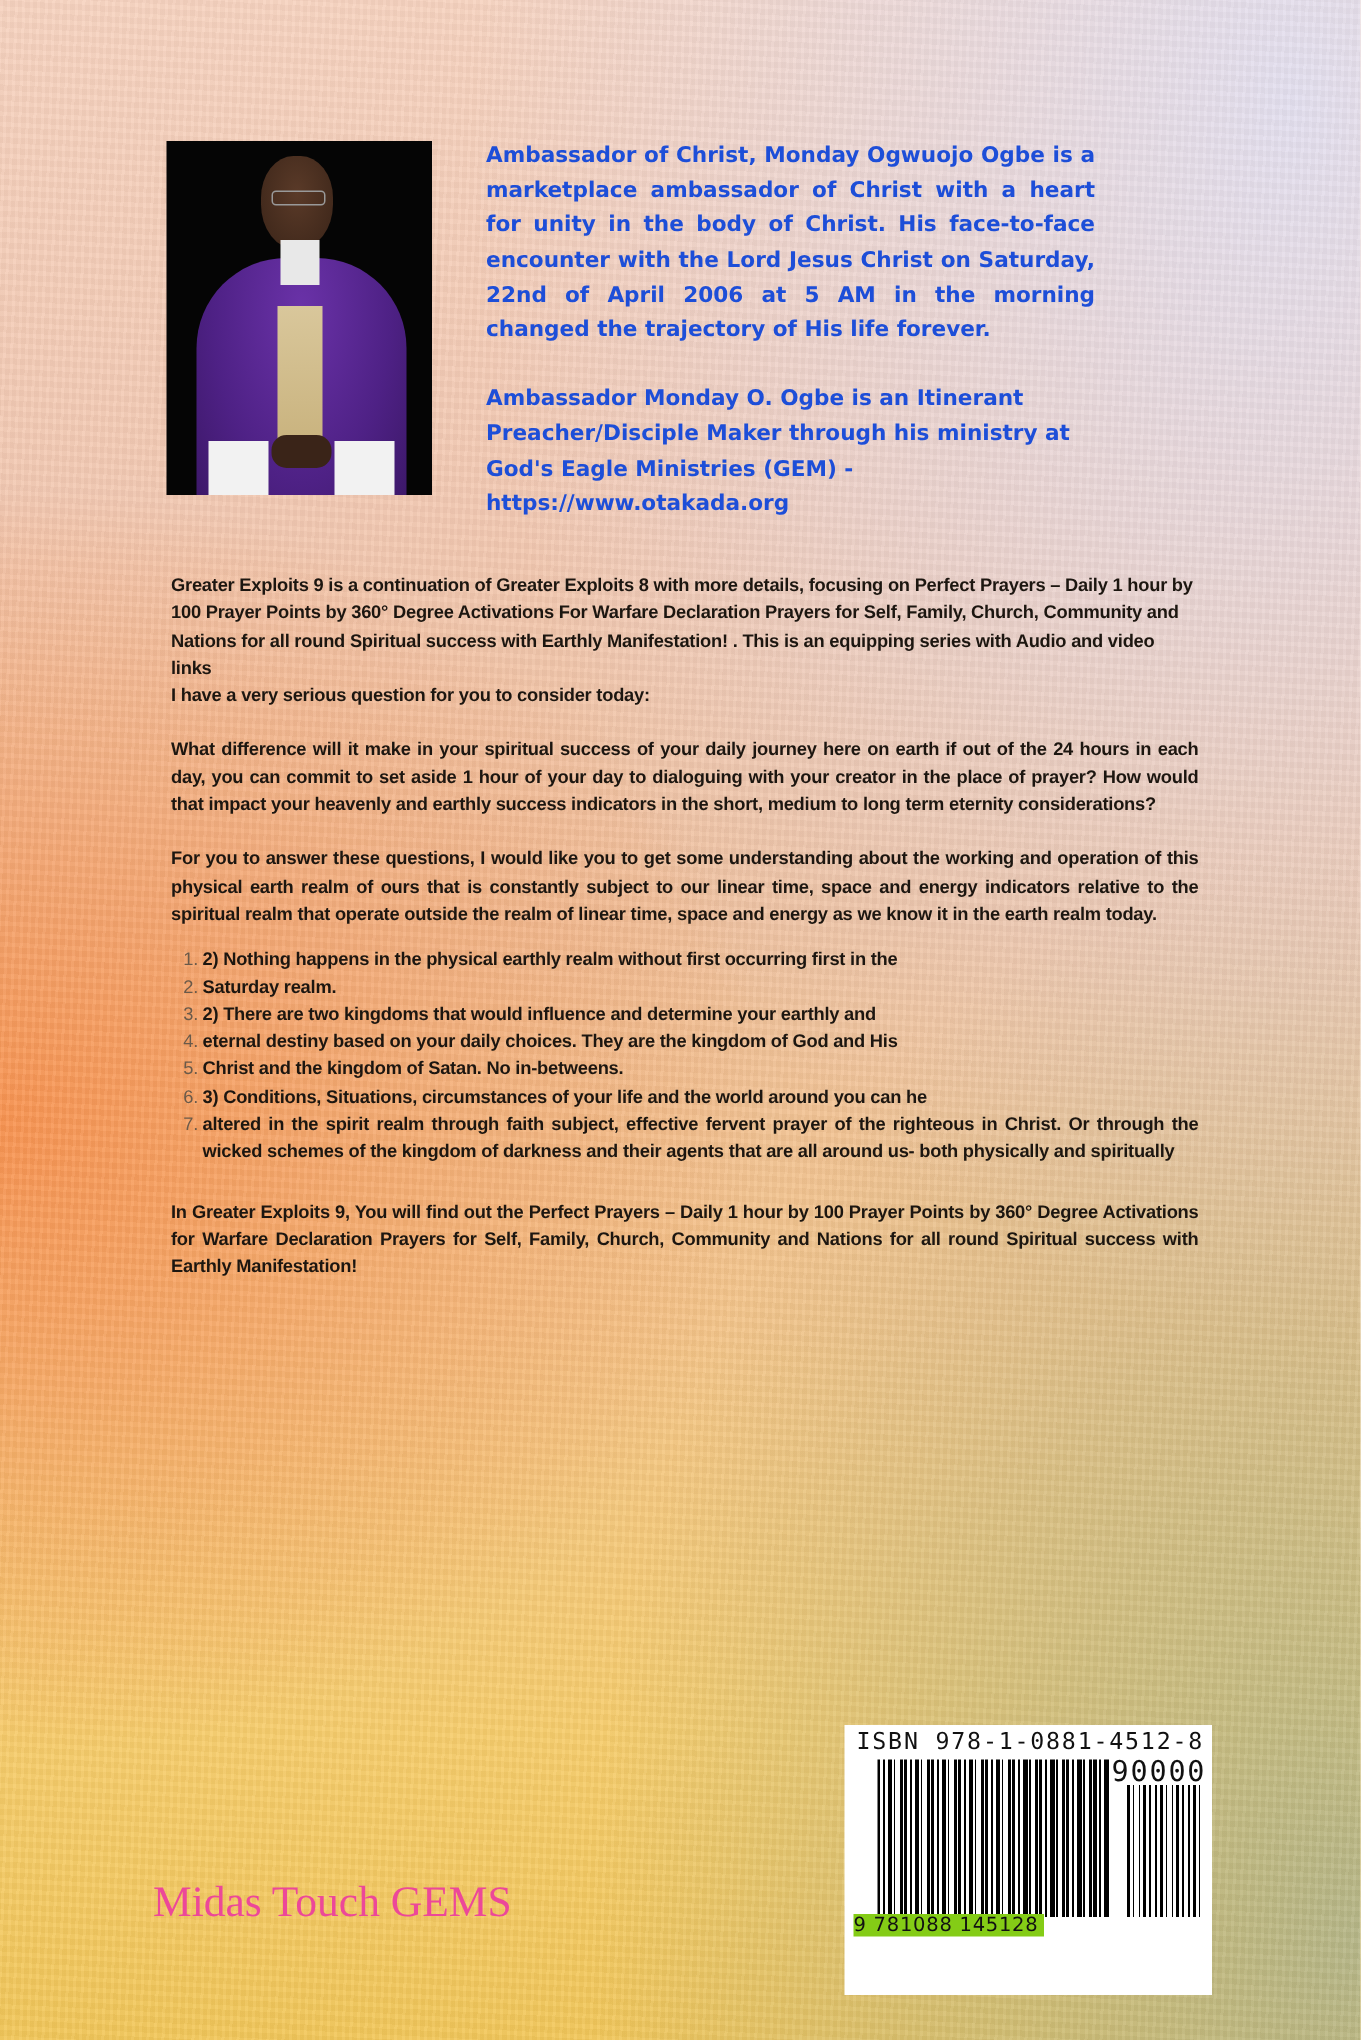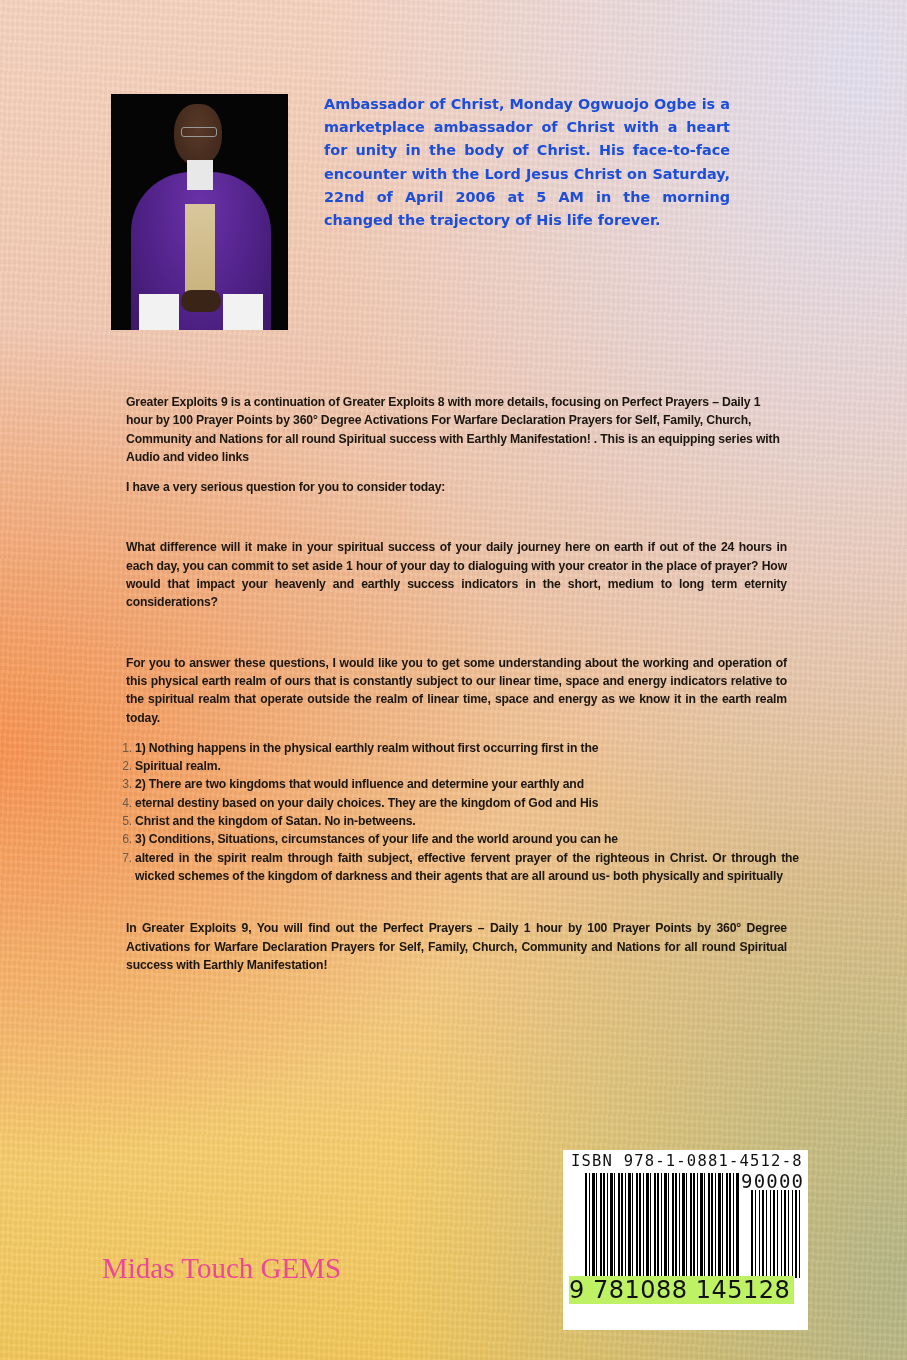--- a/index.html
+++ b/index.html
@@ -53,21 +53,21 @@
     font-size:14.4px; line-height:23.2px; color:#1d4ed8; text-align:justify;
   }
   .bio p { margin:0; }
   .bio p + p { margin-top:23px; text-align:left; }
 
   .body-text {
     position:absolute; left:114px; top:381px; width:685px;
     font-family:"Liberation Sans", sans-serif; font-weight:bold;
     font-size:12.2px; line-height:18.3px; color:#1c1610; letter-spacing:-0.15px;
   }
-  .body-text p { margin:12px; text-align:justify; }
+  .body-text p { margin:0; text-align:justify; }
   .body-text .gap { height:18px; }
   .body-text .nolast { text-align:left; }
   .facts { list-style:none; margin:12px 0 0 0; padding:0; }
   .facts li { display:flex; margin:0; }
   .facts .num { width:18px; flex:none; font-weight:normal; color:#6a5a4a; text-align:right; padding-right:3px; }
   .facts .txt { flex:1; }
 
   .publisher {
     position:absolute; left:102px; top:1252px;
     font-family:"Liberation Serif", serif; font-size:29px; color:#ec4899;
@@ -90,59 +90,60 @@
       #000 0 2px, #fff 2px 4px, #000 4px 5px, #fff 5px 7px, #000 7px 10px, #fff 10px 11px,
       #000 11px 12px, #fff 12px 15px, #000 15px 17px, #fff 17px 18px);
   }
   .bars2 {
     position:absolute; left:188px; top:40px; width:52px; height:88px;
     background: repeating-linear-gradient(90deg,
       #000 0 2px, #fff 2px 4px, #000 4px 5px, #fff 5px 8px, #000 8px 9px, #fff 9px 11px);
   }
   .ean-text {
     position:absolute; left:6px; top:126px;
-    font-family:"DejaVu Sans", sans-serif; font-size:24px; color:#111; letter-spacing:0.5px;
-    background:#bef264; padding-right:4px;
+    font-family:"DejaVu Sans", sans-serif; font-size:13px; color:#111; letter-spacing:0.5px;
+    background:#84cc16; padding-right:4px;
   }
 </style>
 </head>
 <body>
 
 <div class="texture"></div>
 
 <div class="photo">
   <div class="robe"></div>
   <div class="head"></div>
   <div class="glasses"></div>
   <div class="collar"></div>
   <div class="stole"></div>
   <div class="sleeve-l"></div>
   <div class="sleeve-r"></div>
   <div class="hands"></div>
 </div>
 
 <div class="bio">
   <p>Ambassador of Christ, Monday Ogwuojo Ogbe is a marketplace ambassador of Christ with a heart for unity in the body of Christ. His face-to-face encounter with the Lord Jesus Christ on Saturday, 22nd of April 2006 at 5 AM in the morning changed the trajectory of His life forever.</p>
+  <p>Ambassador Monday O. Ogbe is an Itinerant Preacher/Disciple Maker through his ministry  at God's Eagle Ministries (GEM) - https://www.otakada.org</p>
 </div>
 
 <div class="body-text">
   <p class="nolast">Greater Exploits 9 is a continuation of Greater Exploits 8 with more details, focusing on Perfect Prayers – Daily 1 hour by 100 Prayer Points by 360° Degree Activations For Warfare Declaration Prayers for Self, Family, Church, Community and Nations for all round Spiritual success with Earthly Manifestation! . This is an equipping series with Audio and video links</p>
   <p class="nolast">I have a very serious question for you to consider today:</p>
   <div class="gap"></div>
   <p>What difference will it make in your spiritual success of your daily journey here on earth if out of the 24 hours in each day, you can commit to set aside 1 hour of your day to dialoguing with your creator in the place of prayer? How would that impact your heavenly and earthly success indicators in the short, medium to long term eternity considerations?</p>
   <div class="gap"></div>
   <p>For you to answer these questions, I would like you to get some understanding about the working and operation of this physical earth realm of ours that is constantly subject to our linear time, space and energy indicators relative to the spiritual realm that operate outside the realm of linear time, space and energy as we know it in the earth realm today.</p>
   <ol class="facts">
     <li>
         <span class="num">1.</span>
-        <span class="txt">1) Nothing happens in the physical earthly realm without first occurring first in the</span>
+        <span class="txt">2) Nothing happens in the physical earthly realm without first occurring first in the</span>
       </li>
     <li>
         <span class="num">2.</span>
-        <span class="txt">Spiritual realm.</span>
+        <span class="txt">Saturday realm.</span>
       </li>
     <li>
         <span class="num">3.</span>
         <span class="txt">2) There are two kingdoms that would influence and determine your earthly and</span>
       </li>
     <li>
         <span class="num">4.</span>
         <span class="txt">eternal destiny based on your daily choices. They are the kingdom of God and His</span>
       </li>
     <li>

